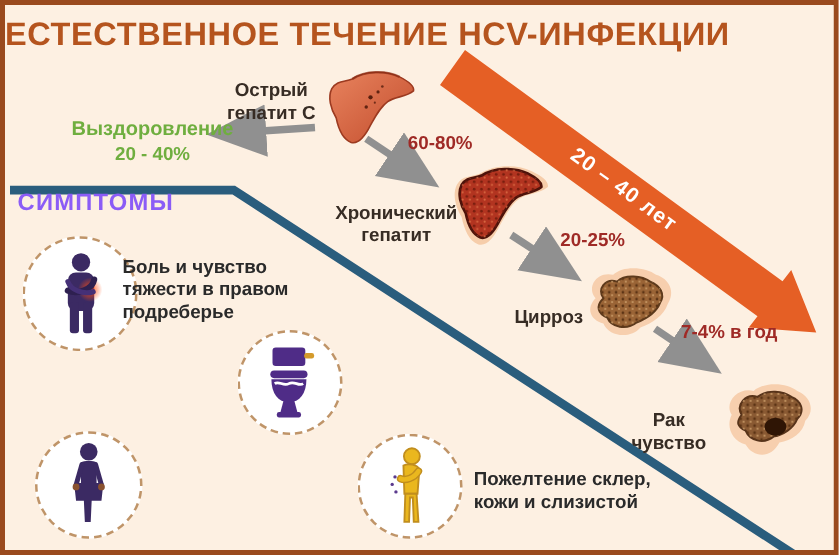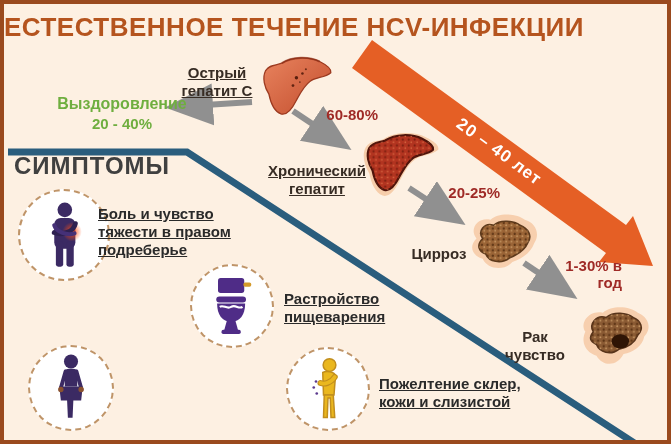--- a/index.html
+++ b/index.html
@@ -2,34 +2,34 @@
 <html><head>
 <meta charset="utf-8">
 <style>
   html,body{margin:0;padding:0;background:#fff;}
   .canvas{
     position:relative;width:671px;height:444px;box-sizing:border-box;
     border:4px solid #9a4a1e;background:#fdf0e2;overflow:hidden;
     font-family:"Liberation Sans","DejaVu Sans",sans-serif;
   }
   .abs{position:absolute;}
-  .multi{white-space:pre-line;text-decoration:underline;}
+  .multi{white-space:pre-line;}
   .title{
     left:0;top:8px;width:100%;text-align:left;
     font-size:26px;font-weight:bold;color:#b5541e;letter-spacing:.5px;z-index:3;
   }
   .overlay{left:0;top:0;width:663px;height:436px;z-index:1;}
   .stage-label{font-size:15px;font-weight:bold;color:#372c24;text-align:center;line-height:1.18;z-index:2;}
   .pct{font-size:15px;font-weight:bold;color:#9f2a26;text-align:right;z-index:2;}
   .recovery{text-align:center;color:#6fae3f;font-weight:bold;z-index:2;}
   .recovery .r1{font-size:16px;}
   .recovery .r2{font-size:15px;margin-top:2px;}
   .organ{z-index:2;}
   .symptoms-heading{
-    left:10px;top:148px;font-size:24px;font-weight:bold;color:#404040;z-index:3;letter-spacing:1px;
+    left:10px;top:148px;font-size:19px;font-weight:bold;color:#8b5cf6;z-index:3;letter-spacing:1px;
   }
   .sym-circle{
     border:2px dashed #bf9468;border-radius:50%;background:#ffffff;
     display:flex;align-items:center;justify-content:center;z-index:2;box-sizing:border-box;
   }
   .sym-text{font-size:15px;font-weight:bold;color:#2a2a2a;line-height:1.2;z-index:2;}
 </style>
 </head>
 <body>
 
@@ -65,21 +65,21 @@
 
   <div class="abs pct" style="left:318px;top:102px;width:56px;">60-80%</div>
 
   <div class="abs stage-label multi" style="left:260px;top:158px;width:106px;">Хронический
 гепатит</div>
 
   <div class="abs pct" style="left:438px;top:180px;width:58px;">20-25%</div>
 
   <div class="abs stage-label" style="left:402px;top:241px;width:66px;">Цирроз</div>
 
-  <div class="abs pct" style="left:534px;top:253px;width:84px;">1-30% в год</div>
+  <div class="abs pct" style="left:534px;top:253px;width:84px;">7-4% в год</div>
 
   <div class="abs stage-label" style="left:490px;top:324px;width:82px;">Рак чувство</div>
 
   <svg class="abs organ" style="left:252px;top:50px;" width="86" height="70" viewBox="0 0 100 80">
     <defs>
       <linearGradient id="acuteGrad" x1="0" y1="0" x2="1" y2="1">
         <stop offset="0" stop-color="#e8835e"></stop>
           <stop offset="1" stop-color="#c24c2c"></stop>
       </linearGradient>
     </defs>
@@ -156,22 +156,20 @@
     <svg width="56" height="64" viewBox="0 0 64 72">
       <rect x="16" y="4" width="30" height="17" rx="3" fill="#4f2c87"></rect>
       <rect x="45" y="9" width="9" height="5" rx="2" fill="#d49a2a"></rect>
       <rect x="14" y="25" width="34" height="7" rx="3.5" fill="#4f2c87"></rect>
       <path d="M15,33 C15,46 21,54 31,54 C41,54 47,46 47,33 Z" fill="#4f2c87"></path>
       <path d="M18,37 C22,34 26,40 31,37 C36,34 40,40 44,37" stroke="#ffffff" stroke-width="2.5" fill="none"></path>
       <path d="M26,53 L36,53 L39,64 L23,64 Z" fill="#4f2c87"></path>
       <rect x="20" y="63" width="22" height="5" rx="2" fill="#4f2c87"></rect>
     </svg>
   </div>
-  <div class="abs sym-text multi" style="left:280px;top:286px;width:130px;">Растройство
-пищеварения</div>
 
   <div class="abs sym-circle" style="left:24px;top:341px;width:86px;height:86px;">
     <svg width="50" height="70" viewBox="0 0 64 88">
       <circle cx="32" cy="10" r="9" fill="#3b2a63"></circle>
       <path d="M24,21 C27,19 37,19 40,21 L40,42 L24,42 Z" fill="#3b2a63"></path>
       <path d="M25,23 L19,44" stroke="#3b2a63" stroke-width="5" stroke-linecap="round"></path>
       <path d="M39,23 L45,44" stroke="#3b2a63" stroke-width="5" stroke-linecap="round"></path>
       <path d="M17,42 L47,42 L45,60 L35,60 L34,82 L28,82 L27,60 L19,60 Z" fill="#3b2a63"></path>
       <circle cx="19" cy="46" r="3.5" fill="#8a5230"></circle>
       <circle cx="45" cy="46" r="3.5" fill="#8a5230"></circle>

